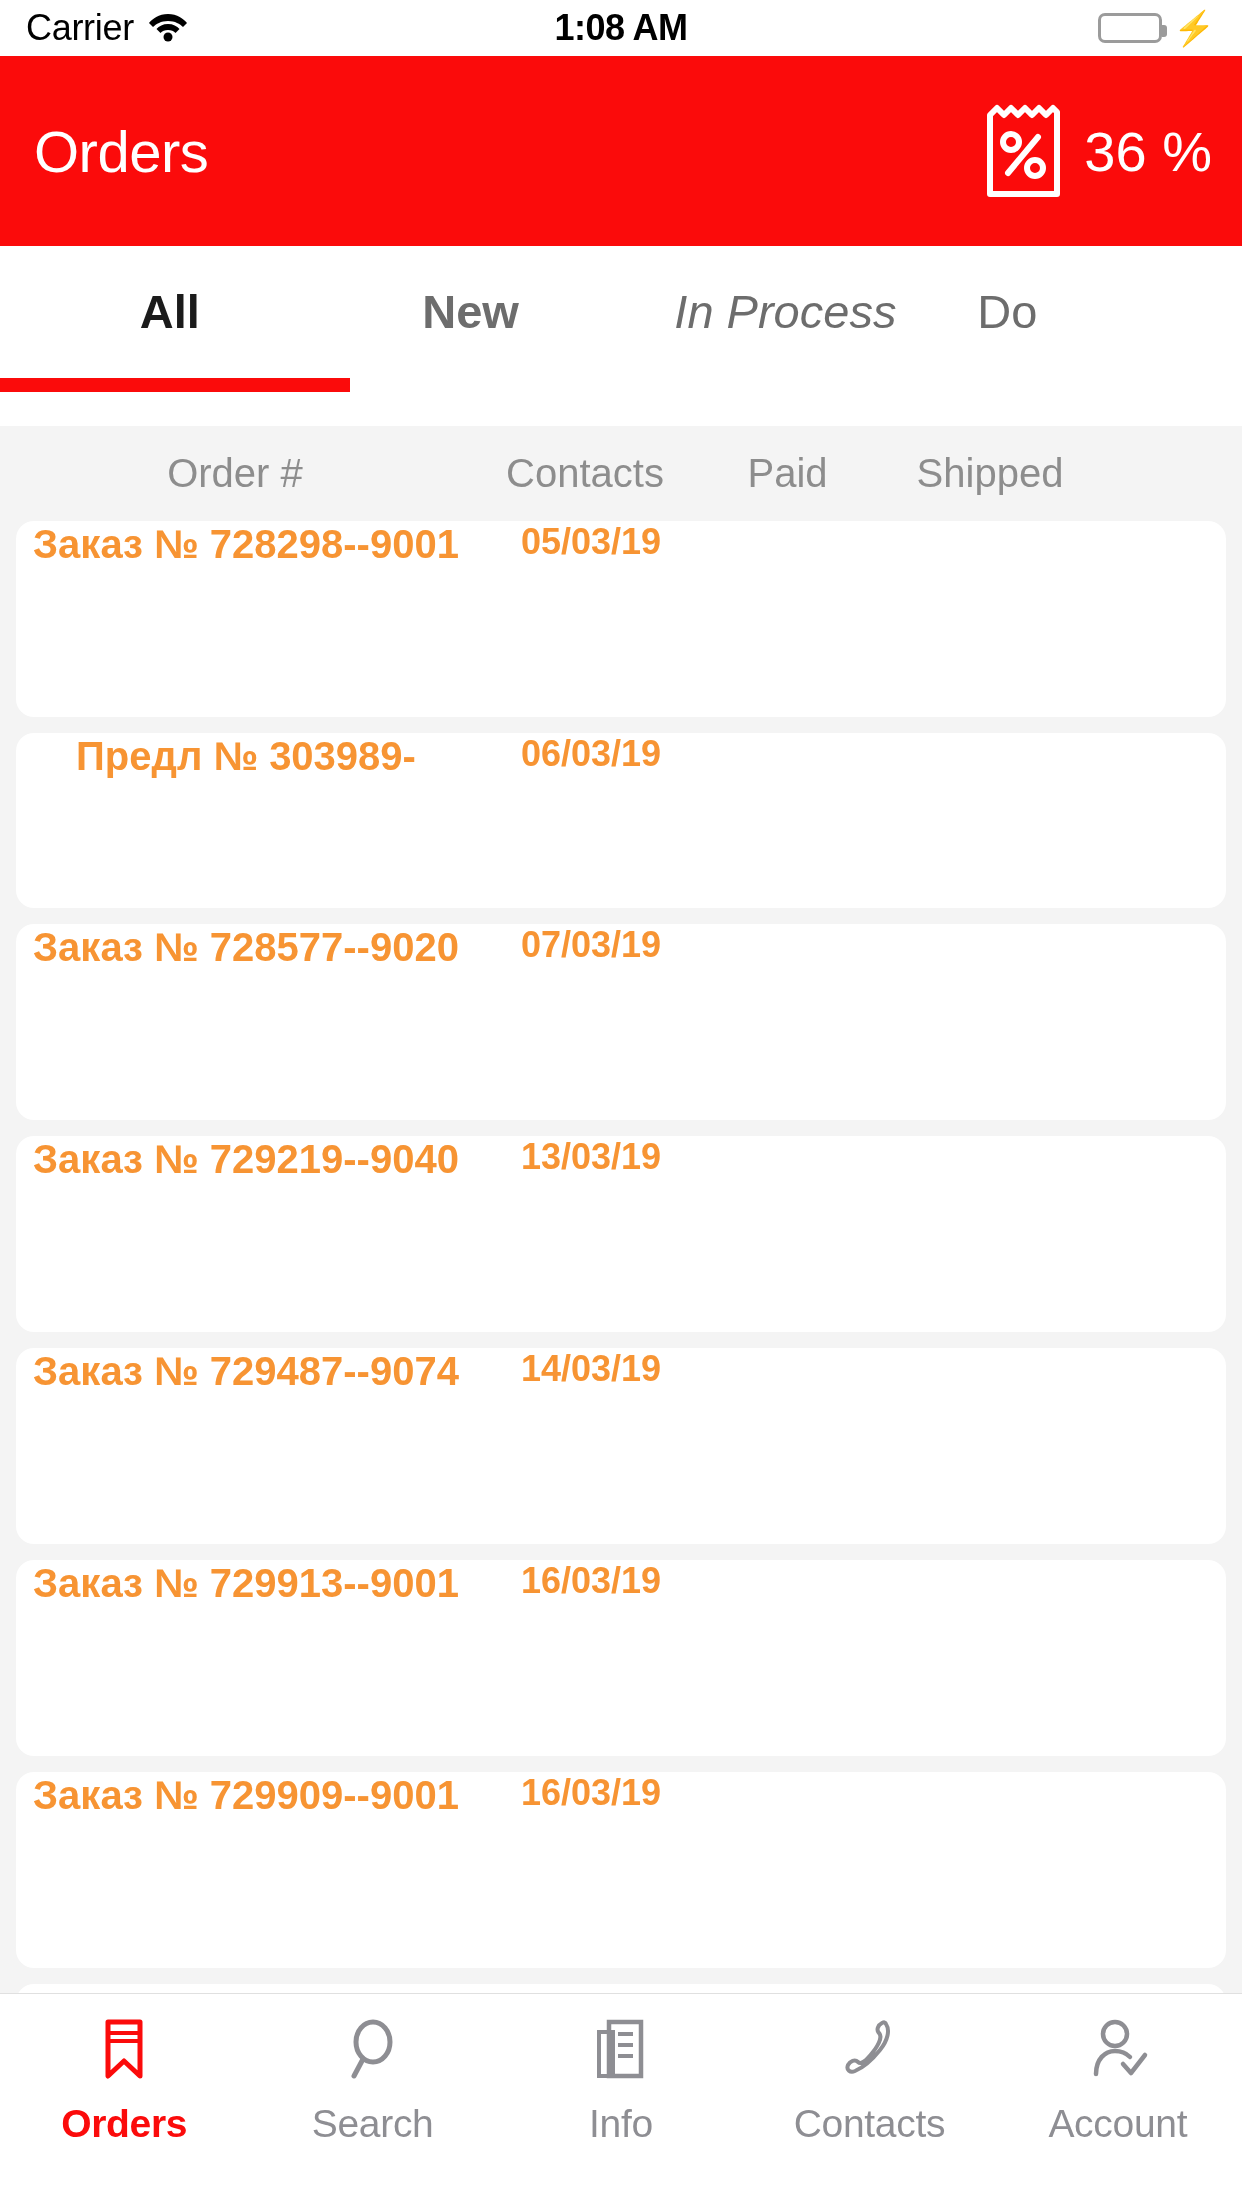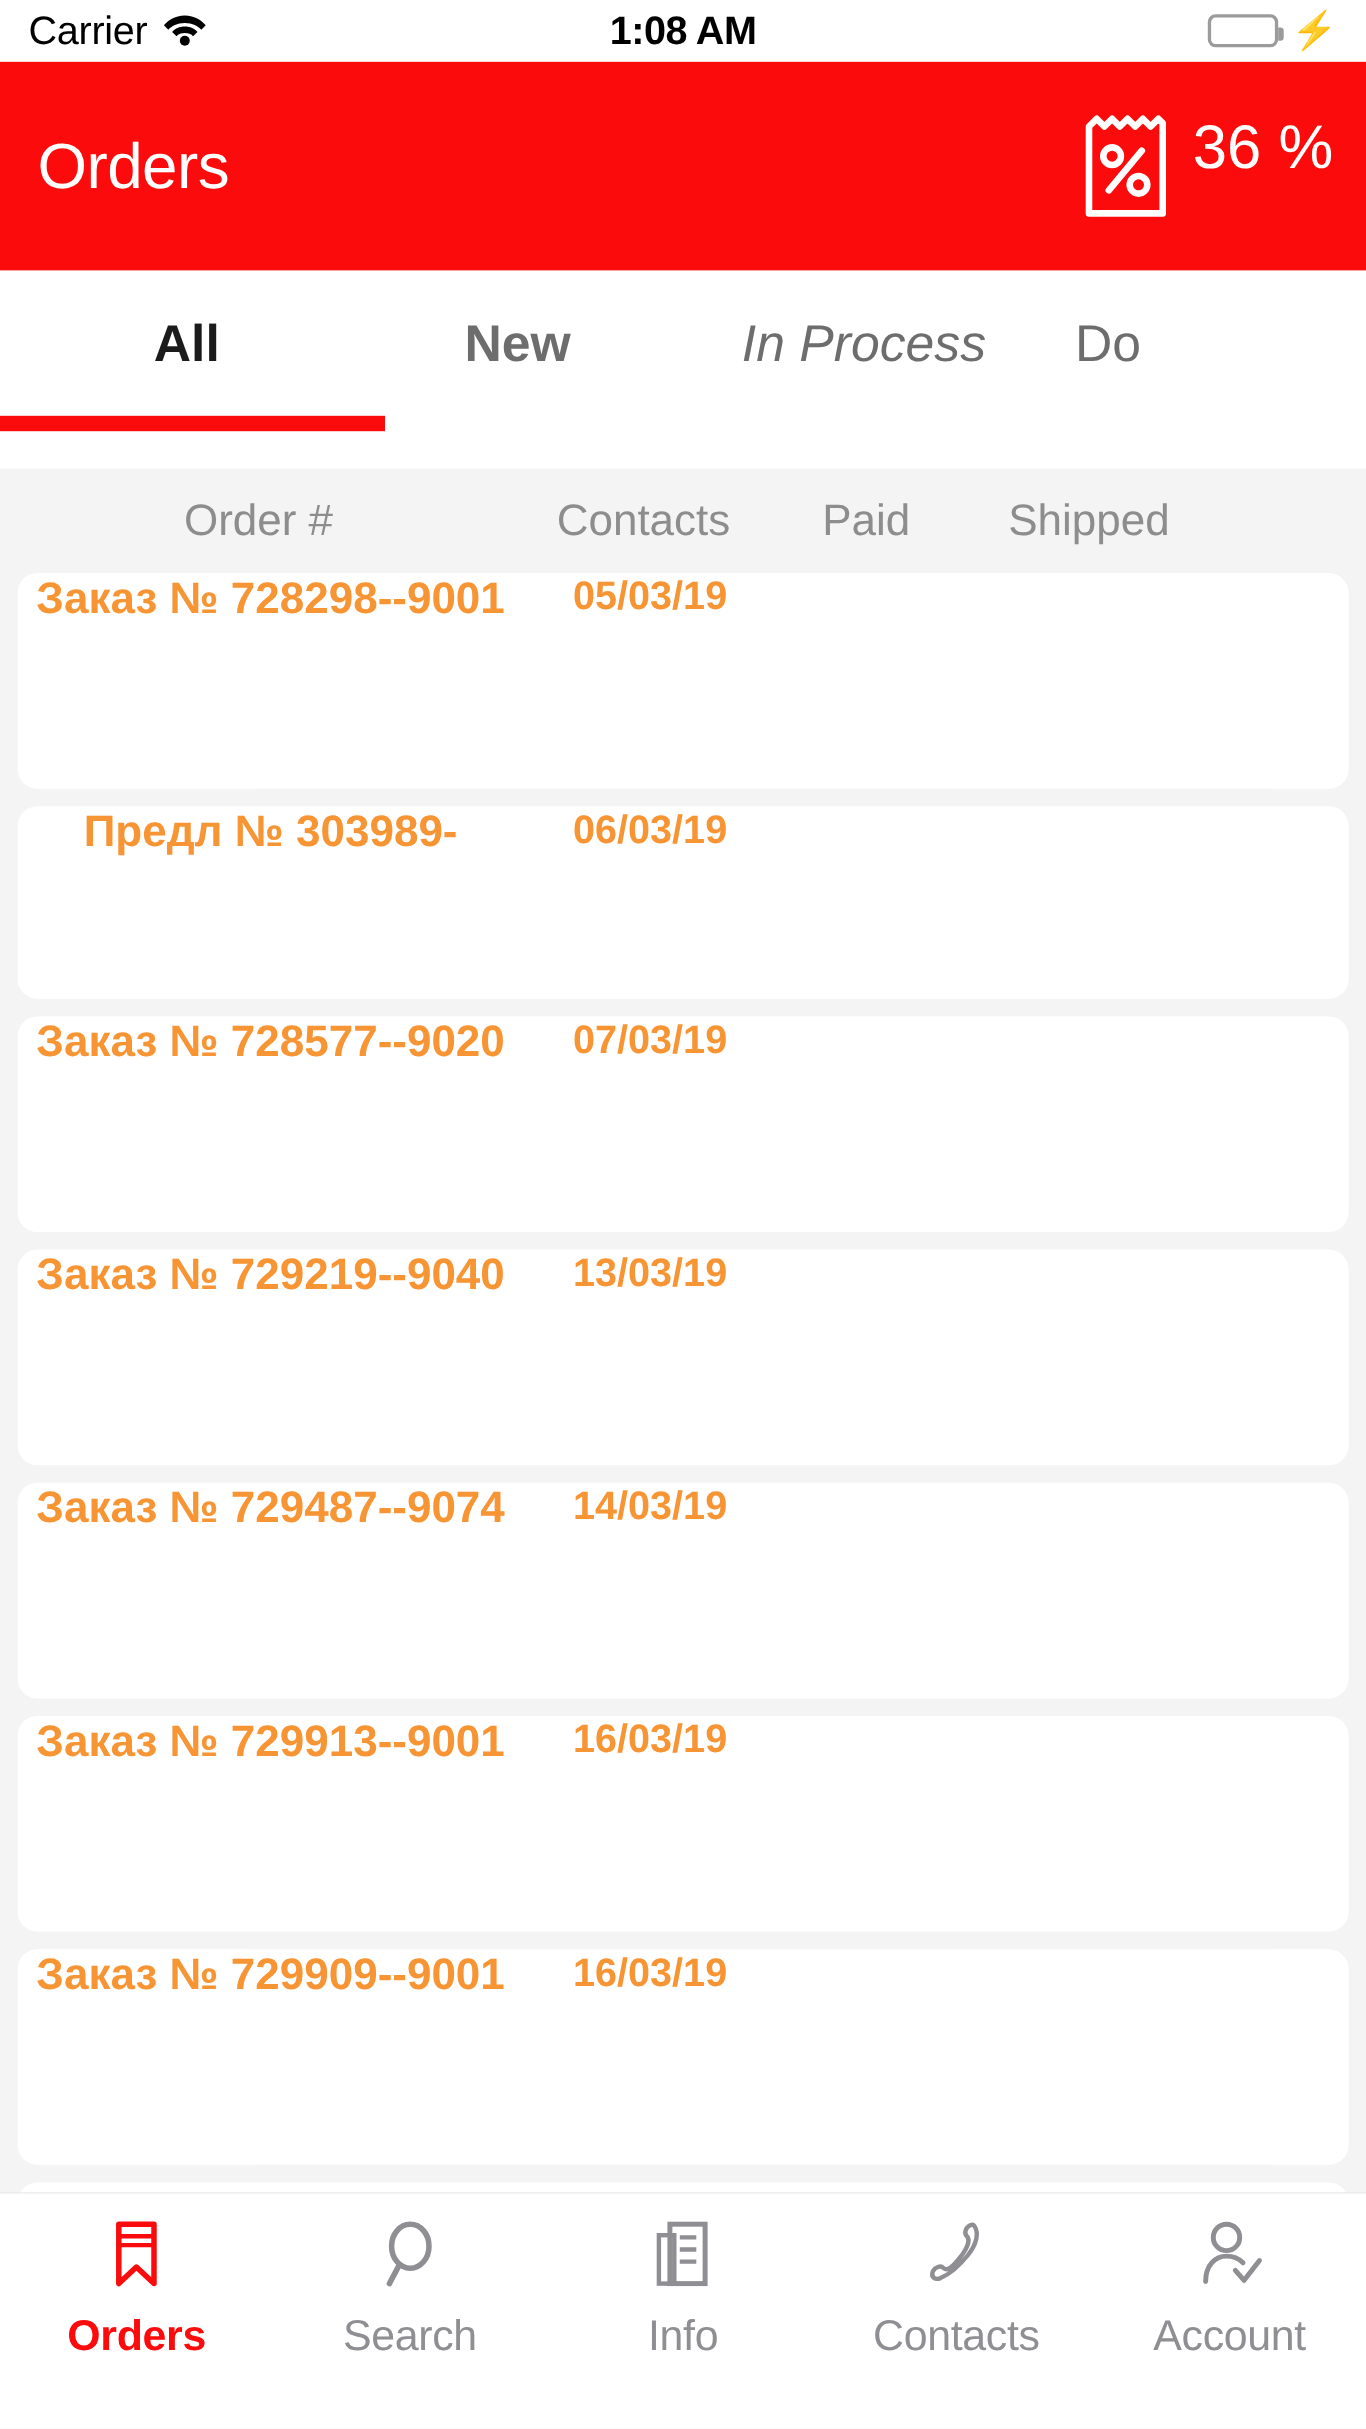--- a/index.html
+++ b/index.html
@@ -52,21 +52,21 @@
     flex:0 0 auto;
     height:190px;
     background:#fb0b0b;
     display:flex; align-items:center;
     padding:0 30px 0 34px;
   }
   .nav-title {
     font-size:58px; color:#ffffff; letter-spacing:-0.5px;
   }
   .nav-right {
-    margin-left:auto; display:flex; gap:22px;
+    margin-left:auto; display:flex; align-items:center; gap:22px;
   }
   .receipt-icon { width:78px; height:100px; display:block; }
   .nav-discount { font-size:56px; color:#ffffff; letter-spacing:0px; }
 
   
   .segbar {
     flex:0 0 auto;
     background:#ffffff;
     height:180px;
     position:relative;

